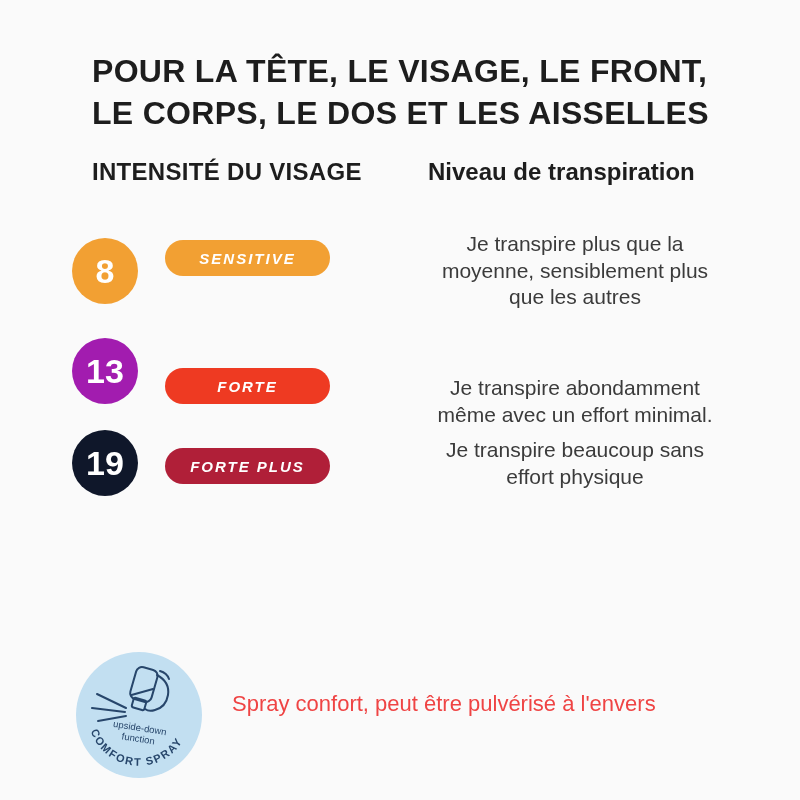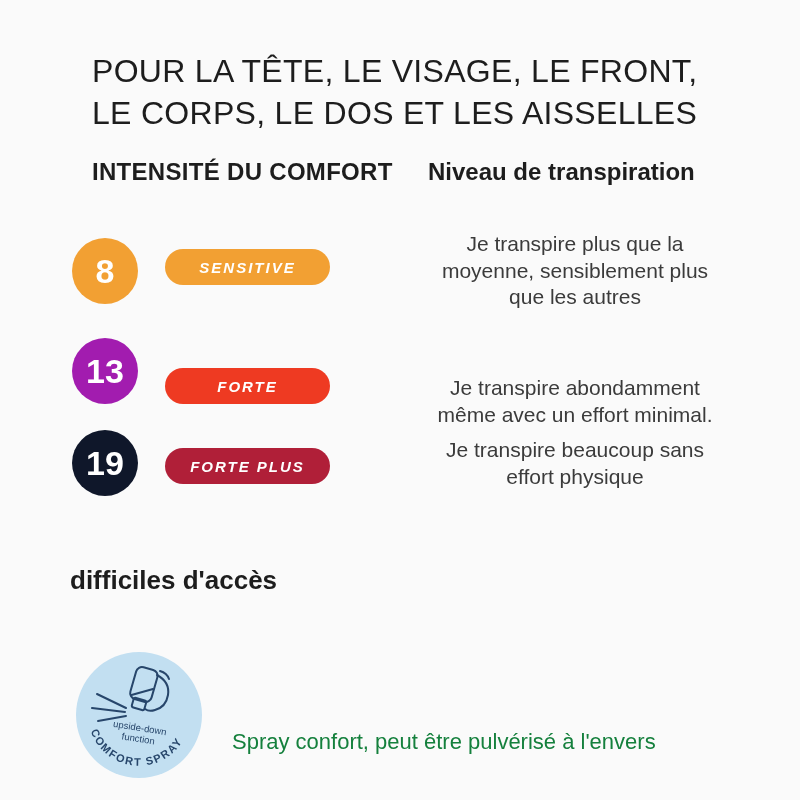--- a/index.html
+++ b/index.html
@@ -1,67 +1,67 @@
 <!DOCTYPE html>
 <html><head>
 <meta charset="utf-8">
 <style>
   html,body{margin:0;padding:0;}
   body{font-family:"Liberation Sans", sans-serif;}
   .canvas{position:relative;width:800px;height:800px;background:#FAFAFA;overflow:hidden;}
 
   .title{position:absolute;left:92px;top:50px;width:680px;
-         font-size:32px;font-weight:400;line-height:42px;color:#1D1D1D;letter-spacing:.3px;}
+         font-size:32px;font-weight:700;line-height:42px;color:#1D1D1D;letter-spacing:.3px;}
 
   .col-header{position:absolute;font-size:24px;font-weight:700;color:#1D1D1D;}
   .col-header.left{left:92px;top:158px;letter-spacing:.3px;}
   .col-header.right{left:428px;top:158px;}
 
   .num-circle{position:absolute;width:66px;height:66px;border-radius:50%;
               display:flex;align-items:center;justify-content:center;}
   .num-circle span{color:#fff;font-size:34px;font-weight:700;}
 
   .pill{position:absolute;width:165px;height:36px;border-radius:18px;
         display:flex;align-items:center;justify-content:center;}
   .pill span{color:#fff;font-size:15px;font-weight:700;font-style:italic;letter-spacing:2px;}
 
   .desc{position:absolute;left:429px;width:292px;font-size:21px;line-height:26.5px;color:#3B3B3B;text-align:center;}
 
   .row1 .num-circle{left:72px;top:238px;}
-  .row1 .pill{left:165px;top:249px;}
+  .row1 .pill{left:165px;top:240px;}
   .row1 .desc{top:231px;}
 
   .row2 .num-circle{left:72px;top:338px;}
   .row2 .pill{left:165px;top:368px;}
   .row2 .desc{top:344px;margin-top:31px;}
 
   .row3 .num-circle{left:72px;top:430px;}
   .row3 .pill{left:165px;top:448px;}
   .row3 .desc{top:437px;}
 
   .option-heading{position:absolute;left:70px;top:562px;width:680px;
                   font-size:26px;font-weight:700;line-height:36px;color:#1D1D1D;}
 
   .badge{position:absolute;left:76px;top:652px;width:126px;height:126px;}
   .badge .arc-text{font-size:11px;font-weight:700;letter-spacing:1.6px;}
   .badge .small-text{font-size:9.5px;}
 
-  .caption{position:absolute;left:232px;top:729px;font-size:22px;color:#15803d;}
+  .caption{position:absolute;left:232px;top:691px;font-size:22px;color:#ef4444;}
 </style>
 </head>
 <body>
 
 <div class="canvas">
 
   <div class="title">
     <div>POUR LA TÊTE, LE VISAGE, LE FRONT,</div>
     <div>LE CORPS, LE DOS ET LES AISSELLES</div>
   </div>
 
-  <div class="col-header left">INTENSITÉ DU COMFORT</div>
+  <div class="col-header left">INTENSITÉ DU VISAGE</div>
   <div class="col-header right">Niveau de transpiration</div>
 
   <div class="row1">
     <div class="num-circle" style="background: rgb(242, 160, 51);">
       <span>8</span>
     </div>
     <div class="pill" style="background: rgb(242, 160, 51);">
       <span>SENSITIVE</span>
     </div>
     <div class="desc">Je transpire plus que la moyenne, sensiblement plus que les autres</div>
@@ -81,21 +81,20 @@
     <div class="num-circle" style="background: #0f172a;">
       <span>19</span>
     </div>
     <div class="pill" style="background: rgb(176, 31, 56);">
       <span>FORTE PLUS</span>
     </div>
     <div class="desc">Je transpire beaucoup sans effort physique</div>
   </div>
 
   <div class="option-heading">
-    <div>difficiles d'accès</div>
   </div>
 
   <svg class="badge" viewBox="0 0 126 126">
     <circle cx="63" cy="63" r="63" fill="#C2DFF1"></circle>
 
     <g fill="none" stroke-width="2" stroke-linecap="round" stroke-linejoin="round" stroke="#27466B">
       <rect x="57" y="16" width="22" height="33" rx="6" transform="rotate(16 68 32)"></rect>
       <rect x="56.5" y="47" width="13" height="10" rx="2" transform="rotate(16 63 52)"></rect>
       <path d="M55.5,43 L77,37"></path>
       <path d="M50,56 L21,42"></path>

